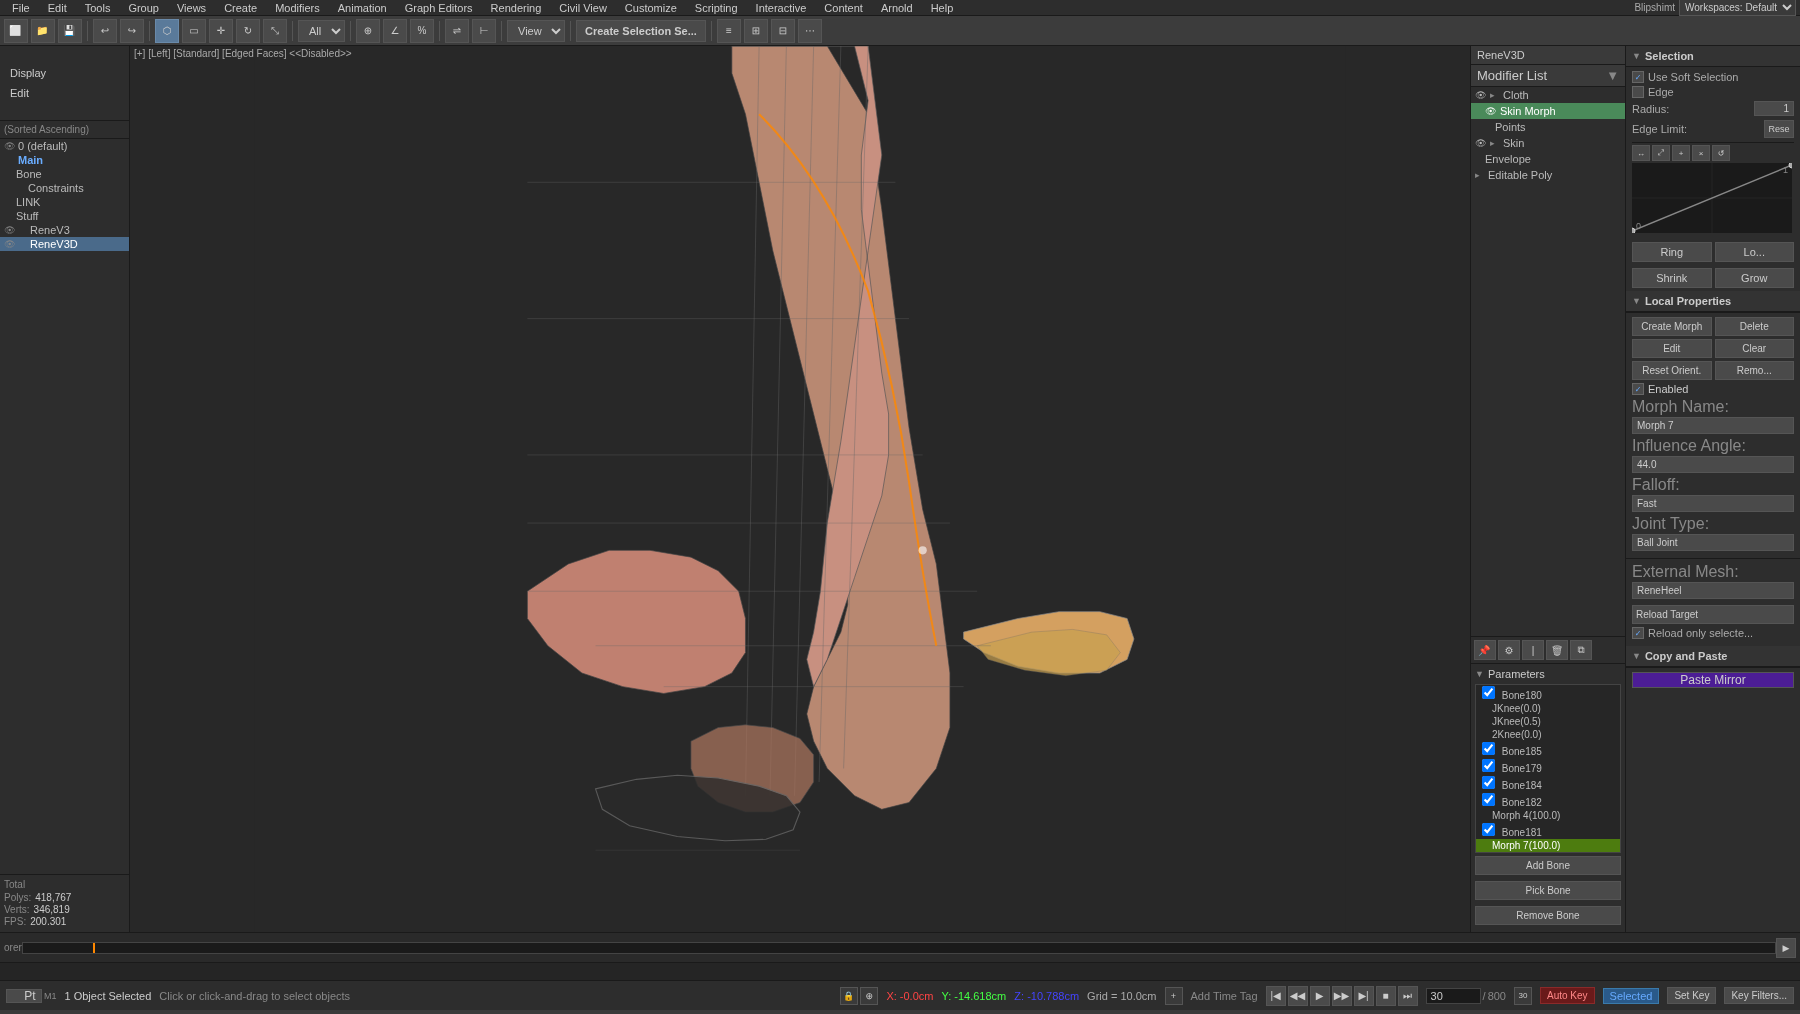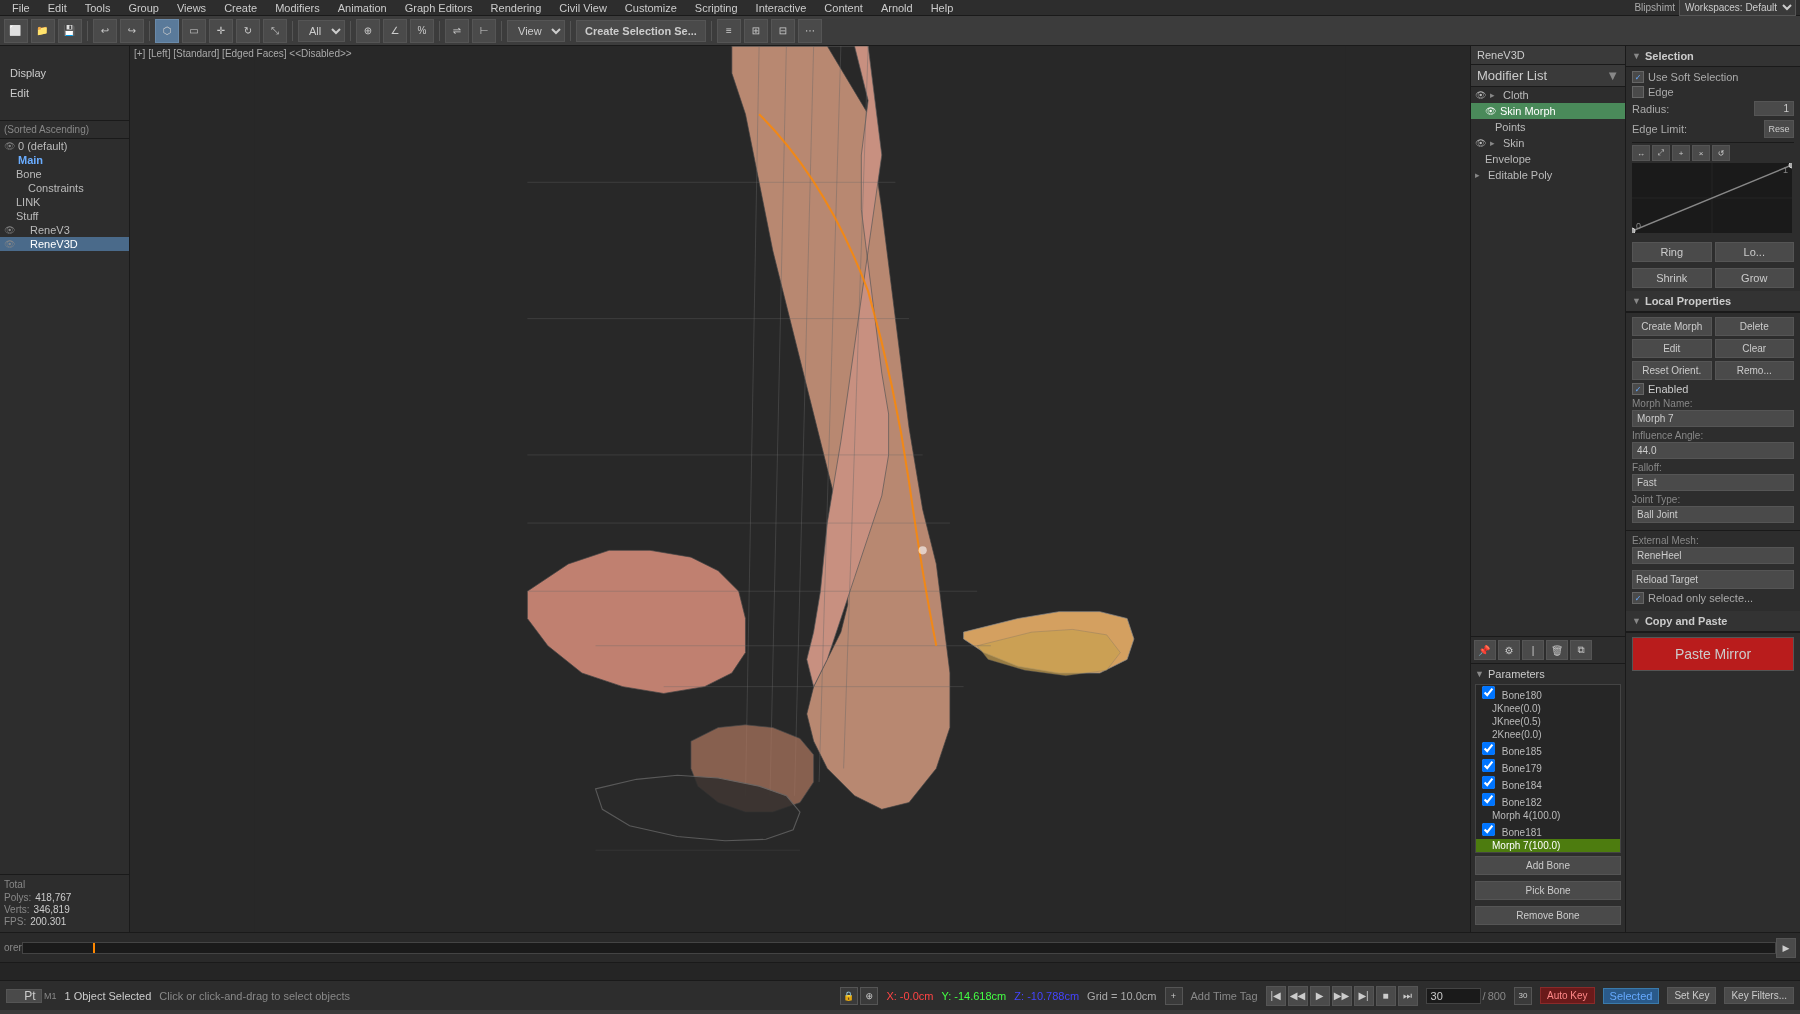--- a/index.html
+++ b/index.html
@@ -383,39 +383,39 @@
       background: #4a4a4a;
       border: 1px solid #555;
       color: #ccc;
       padding: 3px;
       font-size: 10px;
       cursor: pointer;
       text-align: center;
     }
     .full-btn {
       width: 100%;
-      background: #b91c1c;
-      border: 1px solid #555;
-      color: #ccc;
-      padding: 8px;
-      font-size: 14px;
+      background: #4c1d95;
+      border: 1px solid #555;
+      color: #ccc;
+      padding: 0;
+      font-size: 12px;
       cursor: pointer;
       text-align: center;
       margin-bottom: 3px;
     }
     .enabled-row {
       display: flex;
       align-items: center;
       gap: 4px;
       margin-bottom: 3px;
       font-size: 11px;
     }
     .field-label {
       color: #888;
-      font-size: 10px;
+      font-size: 16px;
       margin-bottom: 1px;
     }
     .field-value {
       background: #4a4a4a;
       border: 1px solid #555;
       color: #ccc;
       padding: 2px 4px;
       font-size: 10px;
       width: 100%;
       margin-bottom: 3px;

